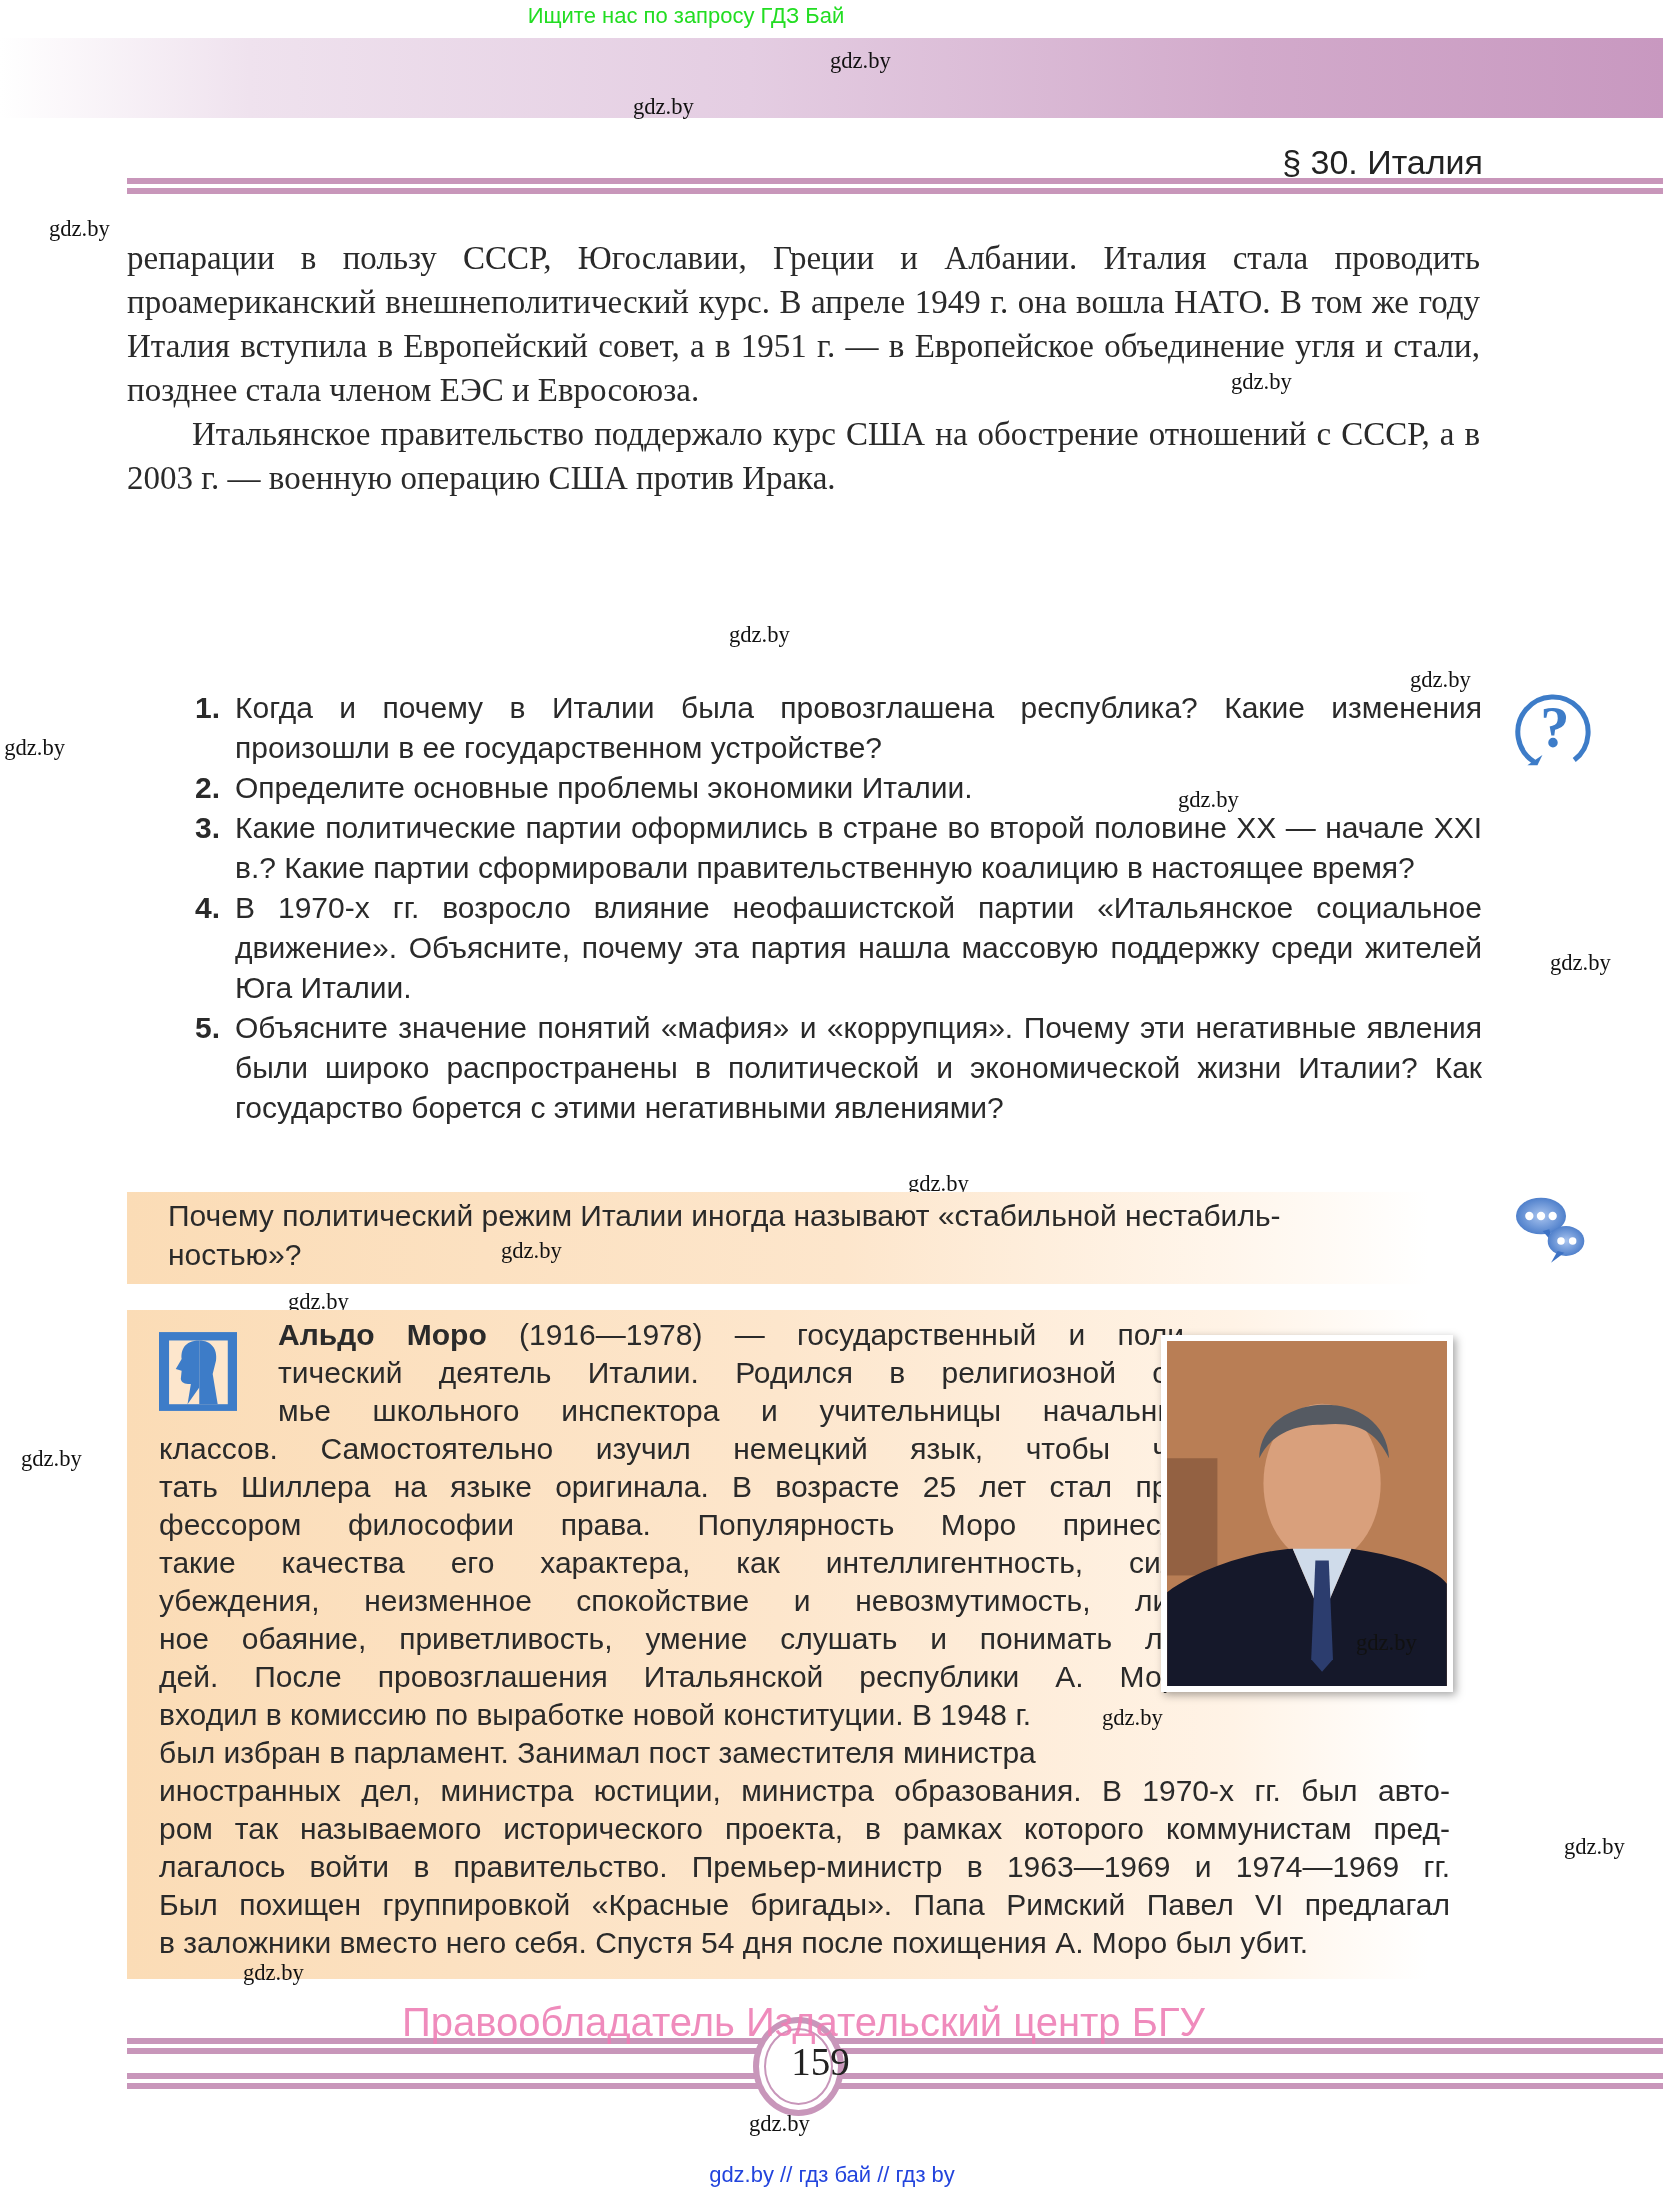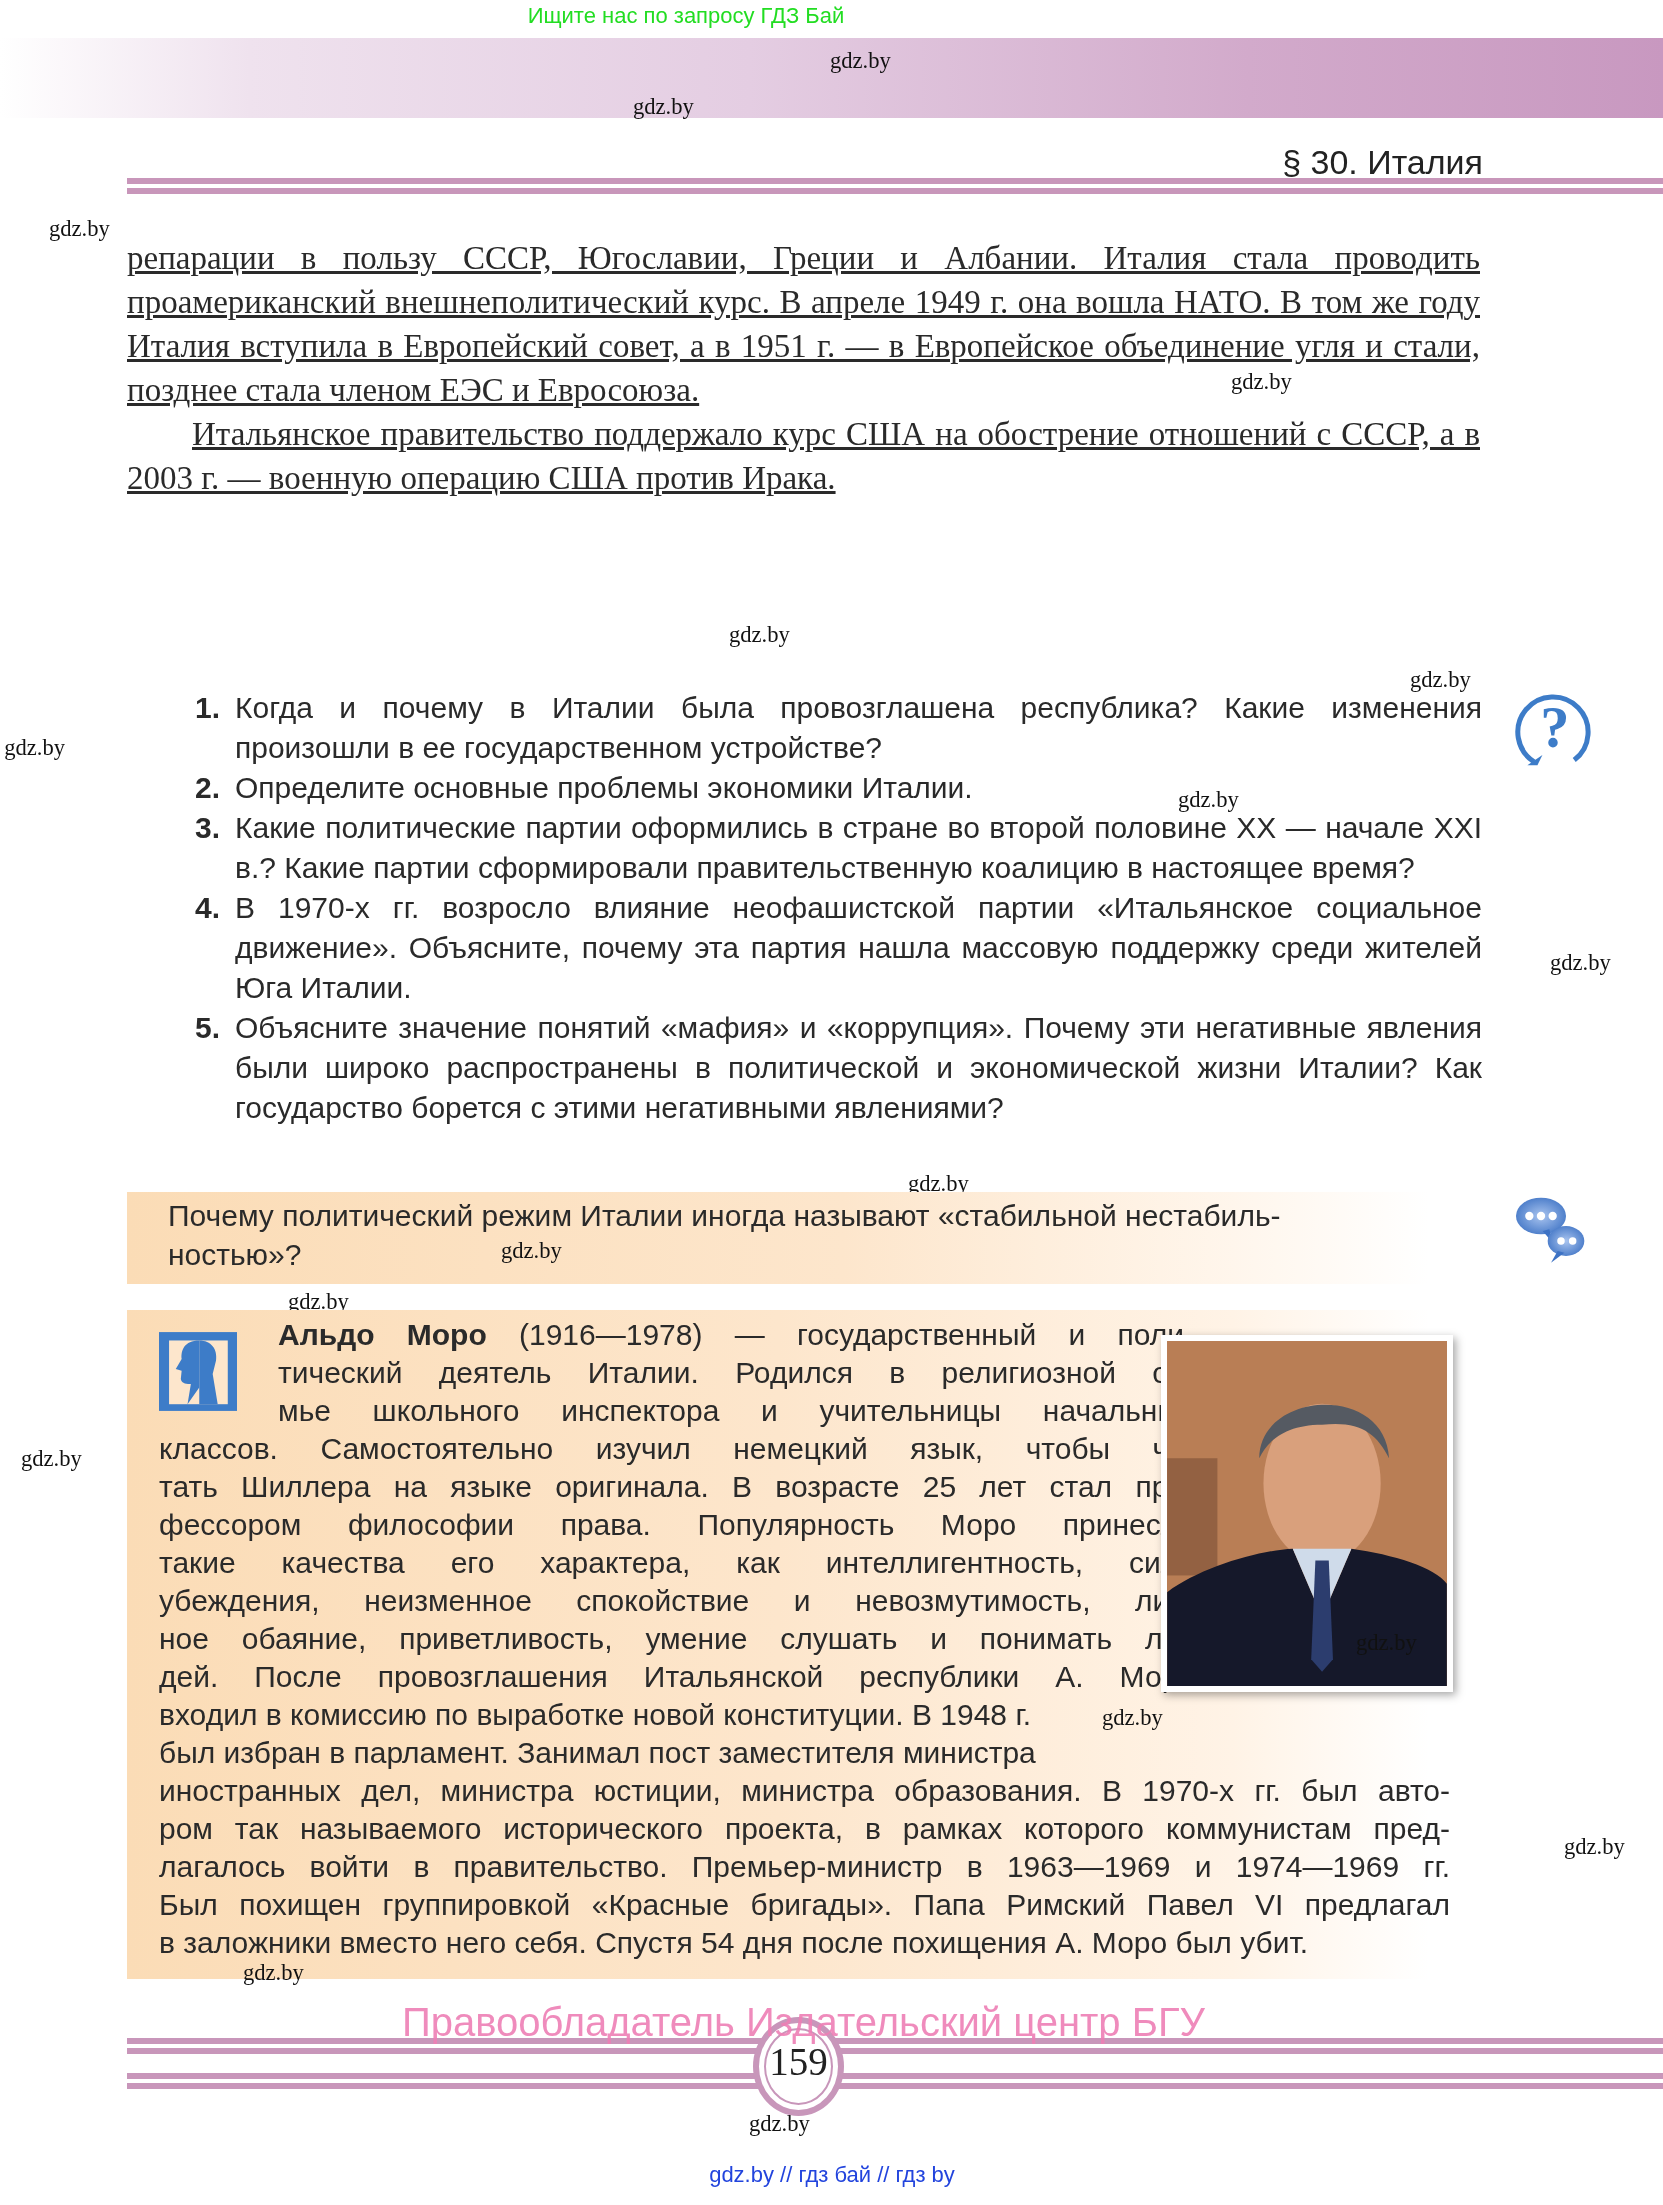--- a/index.html
+++ b/index.html
@@ -4,40 +4,40 @@
 <style>
   html,body{margin:0;padding:0;}
   body{width:1664px;height:2205px;position:relative;background:#ffffff;overflow:hidden;}
   .abs{position:absolute;}
   .wm{position:absolute;font-family:Liberation Serif, serif;font-size:22.6px;color:#111;white-space:nowrap;}
   .top-green{left:0;width:1372px;top:3.4px;text-align:center;font-family:"Liberation Sans",sans-serif;font-size:22px;color:#22dd22;}
   .header-band{left:0;top:38px;width:1664px;height:80px;background:linear-gradient(to right,#ffffff 0%,#efe2ee 15%,#e4cde2 45%,#d2aacb 75%,#c898c0 100%);}
   .section-title{right:181px;top:143px;font-family:"Liberation Sans",sans-serif;font-size:34px;color:#222;}
   .rule{position:absolute;left:127px;right:0;height:5.9px;background:#c896ba;}
   .body-text{position:absolute;left:127px;width:1353px;font-family:"Liberation Serif",serif;font-size:33px;line-height:44px;color:#2a2a2a;text-align:justify;}
-  .body-text p{margin:0;text-decoration:underline;}
+  .body-text p{margin:0;}
   .body-text p.indent{text-indent:65px;}
   .questions{position:absolute;left:195px;width:1287px;top:688px;font-family:"Liberation Sans",sans-serif;font-size:30px;line-height:40px;color:#2a2a2a;}
   .q-item{position:relative;padding-left:40px;text-align:justify;}
   .q-num{position:absolute;left:0;top:0;font-weight:bold;}
   .icon-question{left:1509px;top:688px;width:92px;height:84px;}
   .icon-discuss{left:1509px;top:1191px;width:84px;height:75px;}
   .discuss-box{left:127px;top:1192px;width:1302px;height:92px;background:linear-gradient(to right,#fbdcb6 0%,#fde6cc 55%,#fff6ec 85%,#ffffff 100%);}
   .discuss-text{left:168px;top:1196px;width:1258px;font-family:"Liberation Sans",sans-serif;font-size:30px;line-height:39px;color:#2a2a2a;}
   .bio-box{left:127px;top:1310px;width:1302px;height:669px;background:linear-gradient(to right,#fbdcb6 0%,#fde6cc 50%,#fff3e6 85%,#ffffff 100%);}
   .bio-icon{left:159px;top:1332px;width:78px;height:79px;}
   .bio-text{left:159px;top:1316px;width:1291px;font-family:"Liberation Sans",sans-serif;font-size:30px;line-height:38px;color:#2a2a2a;}
   .bio-line{white-space:nowrap;height:38px;}
   .bio-line.j{text-align:justify;text-align-last:justify;}
   .photo{left:1161px;top:1335px;width:292px;height:357px;background:#ffffff;box-shadow:2.5px 3.4px 8.4px rgba(0,0,0,0.35);}
   .photo-inner{position:absolute;left:5.9px;top:5.9px;right:5.9px;bottom:5.9px;overflow:hidden;background:linear-gradient(160deg,#c48a60 0%,#b98258 40%,#a7714d 100%);}
   .watermark-pink{left:402px;top:2000px;font-family:"Liberation Sans",sans-serif;font-size:40px;color:#ee7fb5;opacity:0.9;white-space:nowrap;}
   .page-circle{left:753px;top:2017px;width:91px;height:99px;border-radius:50%;border:6.7px solid #c896ba;box-sizing:border-box;background:#ffffff;}
   .page-circle-inner{position:absolute;left:5px;top:5px;right:5px;bottom:5px;border-radius:50%;border:2.5px solid #c896ba;}
-  .page-num{left:753px;top:2039px;width:91px;text-align:center;font-family:"Liberation Serif",serif;font-size:39px;color:#222;}
+  .page-num{left:775px;top:2039px;width:91px;text-align:center;font-family:"Liberation Serif",serif;font-size:39px;color:#222;}
   .footer-links{left:0;width:1664px;top:2162px;text-align:center;font-family:"Liberation Sans",sans-serif;font-size:22px;color:#2244dd;}
 </style>
 </head>
 <body>
 
 <div class="abs top-green">Ищите нас по запросу ГДЗ Бай</div>
 
 <div class="abs header-band"></div>
 <div class="wm" style="left:830px;top:48px;">gdz.by</div>
 <div class="wm" style="left:633px;top:94px;">gdz.by</div>

